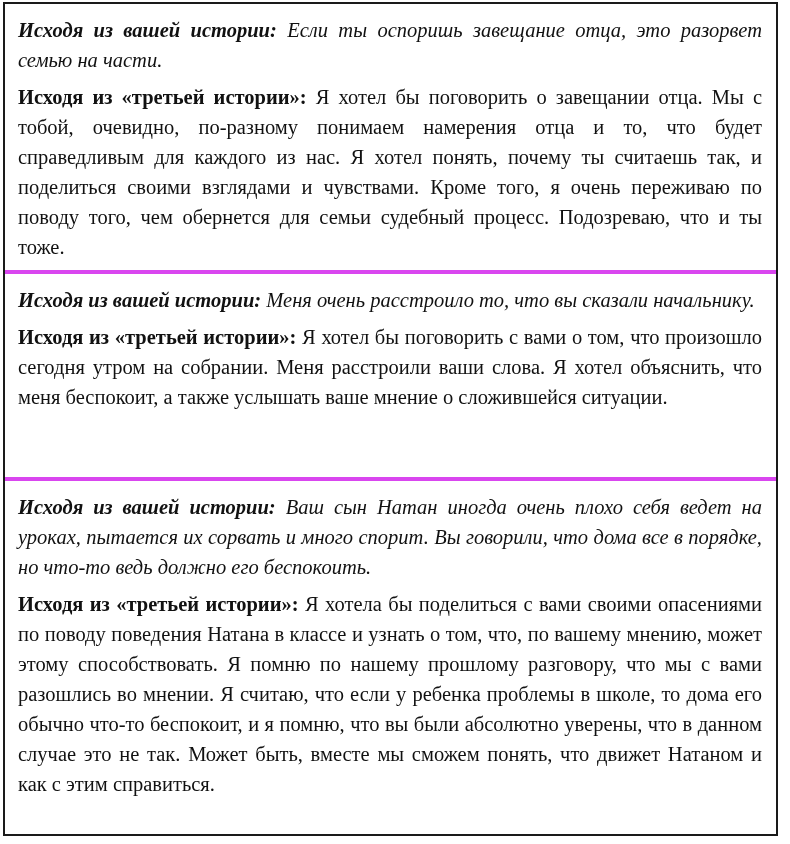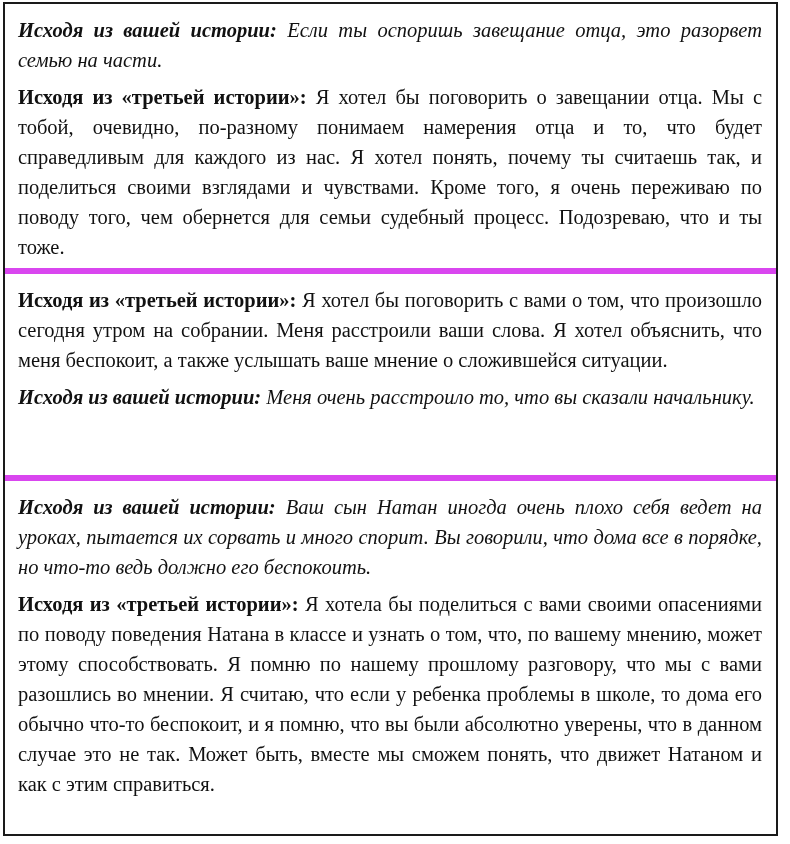--- a/index.html
+++ b/index.html
@@ -32,21 +32,21 @@
     width: 775px;
     height: 834px;
     box-sizing: border-box;
     border: 2px solid #1a1a1a;
     background: #ffffff;
   }
 
   .cell {
     box-sizing: border-box;
     padding: 11px 14px 12px 13px;
-    border-bottom: 6px solid #d946ef;
+    border-bottom: 4px solid #d946ef;
   }
   .cell:last-child {
     border-bottom: 0;
   }
 
   
   .cell-1 { height: 270px; }
   .cell-2 { height: 207px; }
   .cell-3 { height: 456px; }
 
@@ -90,22 +90,22 @@
 
 <div class="sheet">
   <div class="table-box">
 
     <div class="cell cell-1">
       <p class="para para-story"><span class="label">Исходя из вашей истории:</span> <span>Если ты оспоришь завещание отца, это разорвет семью на части.</span></p>
       <p class="para para-third"><span class="label">Исходя из «третьей истории»:</span> <span>Я хотел бы поговорить о завещании отца. Мы с тобой, очевидно, по-разному понимаем намерения отца и то, что будет справедливым для каждого из нас. Я хотел понять, почему ты считаешь так, и поделиться своими взглядами и чувствами. Кроме того, я очень переживаю по поводу того, чем обернется для семьи судебный процесс. Подозреваю, что и ты тоже.</span></p>
     </div>
 
     <div class="cell cell-2">
+      <p class="para para-story"><span class="label">Исходя из вашей истории:</span> <span>Меня очень расстроило то, что вы сказали начальнику.</span></p>
       <p class="para para-third"><span class="label">Исходя из «третьей истории»:</span> <span>Я хотел бы поговорить с вами о том, что произошло сегодня утром на собрании. Меня расстроили ваши слова. Я хотел объяснить, что меня беспокоит, а также услышать ваше мнение о сложившейся ситуации.</span></p>
-      <p class="para para-story"><span class="label">Исходя из вашей истории:</span> <span>Меня очень расстроило то, что вы сказали начальнику.</span></p>
     </div>
 
     <div class="cell cell-3">
       <p class="para para-story"><span class="label">Исходя из вашей истории:</span> <span>Ваш сын Натан иногда очень плохо себя ведет на уроках, пытается их сорвать и много спорит. Вы говорили, что дома все в порядке, но что-то ведь должно его беспокоить.</span></p>
       <p class="para para-third"><span class="label">Исходя из «третьей истории»:</span> <span>Я хотела бы поделиться с вами своими опасениями по поводу поведения Натана в классе и узнать о том, что, по вашему мнению, может этому способствовать. Я помню по нашему прошлому разговору, что мы с вами разошлись во мнении. Я считаю, что если у ребенка проблемы в школе, то дома его обычно что-то беспокоит, и я помню, что вы были абсолютно уверены, что в данном случае это не так. Может быть, вместе мы сможем понять, что движет Натаном и как с этим справиться.</span></p>
     </div>
 
   </div>
 </div>
 

